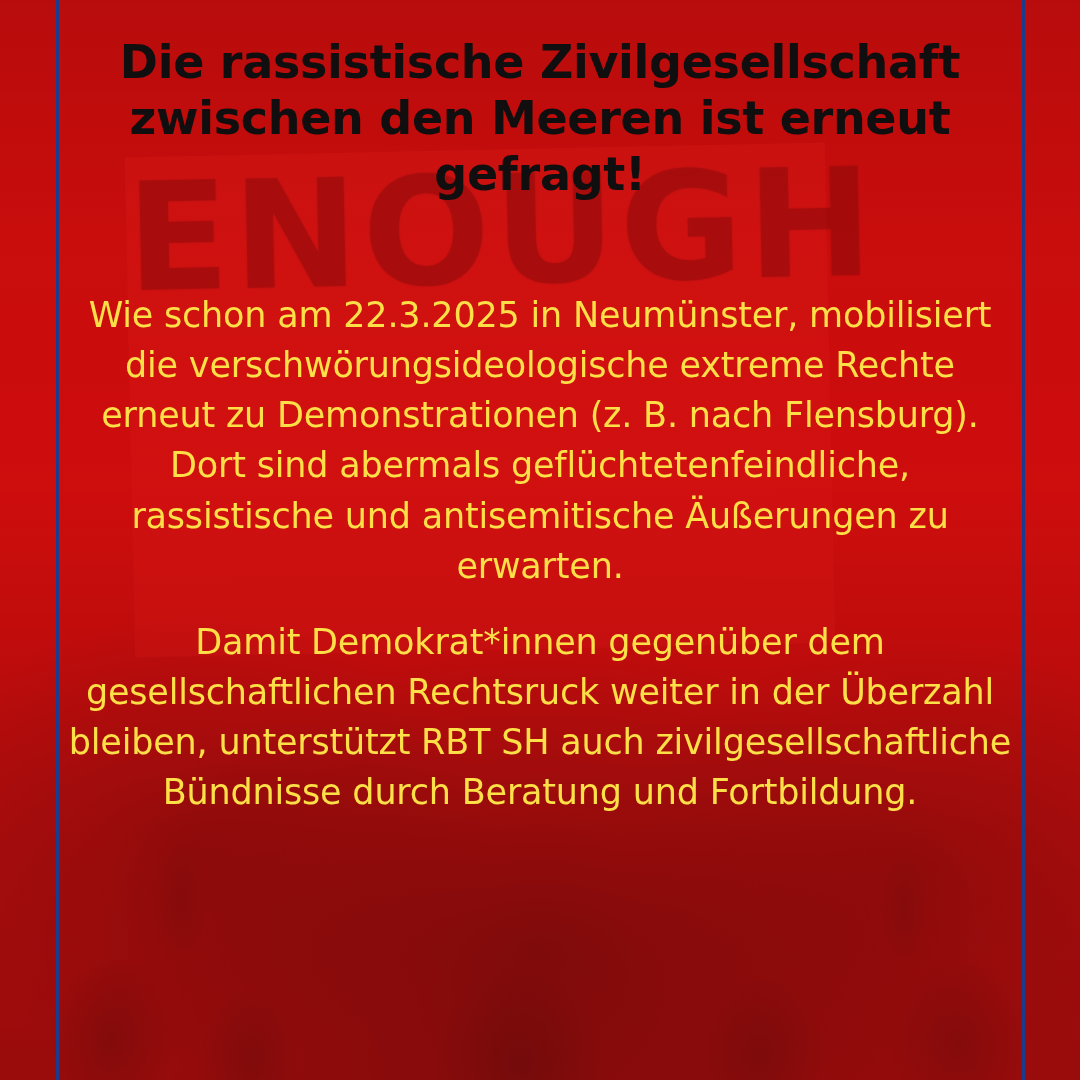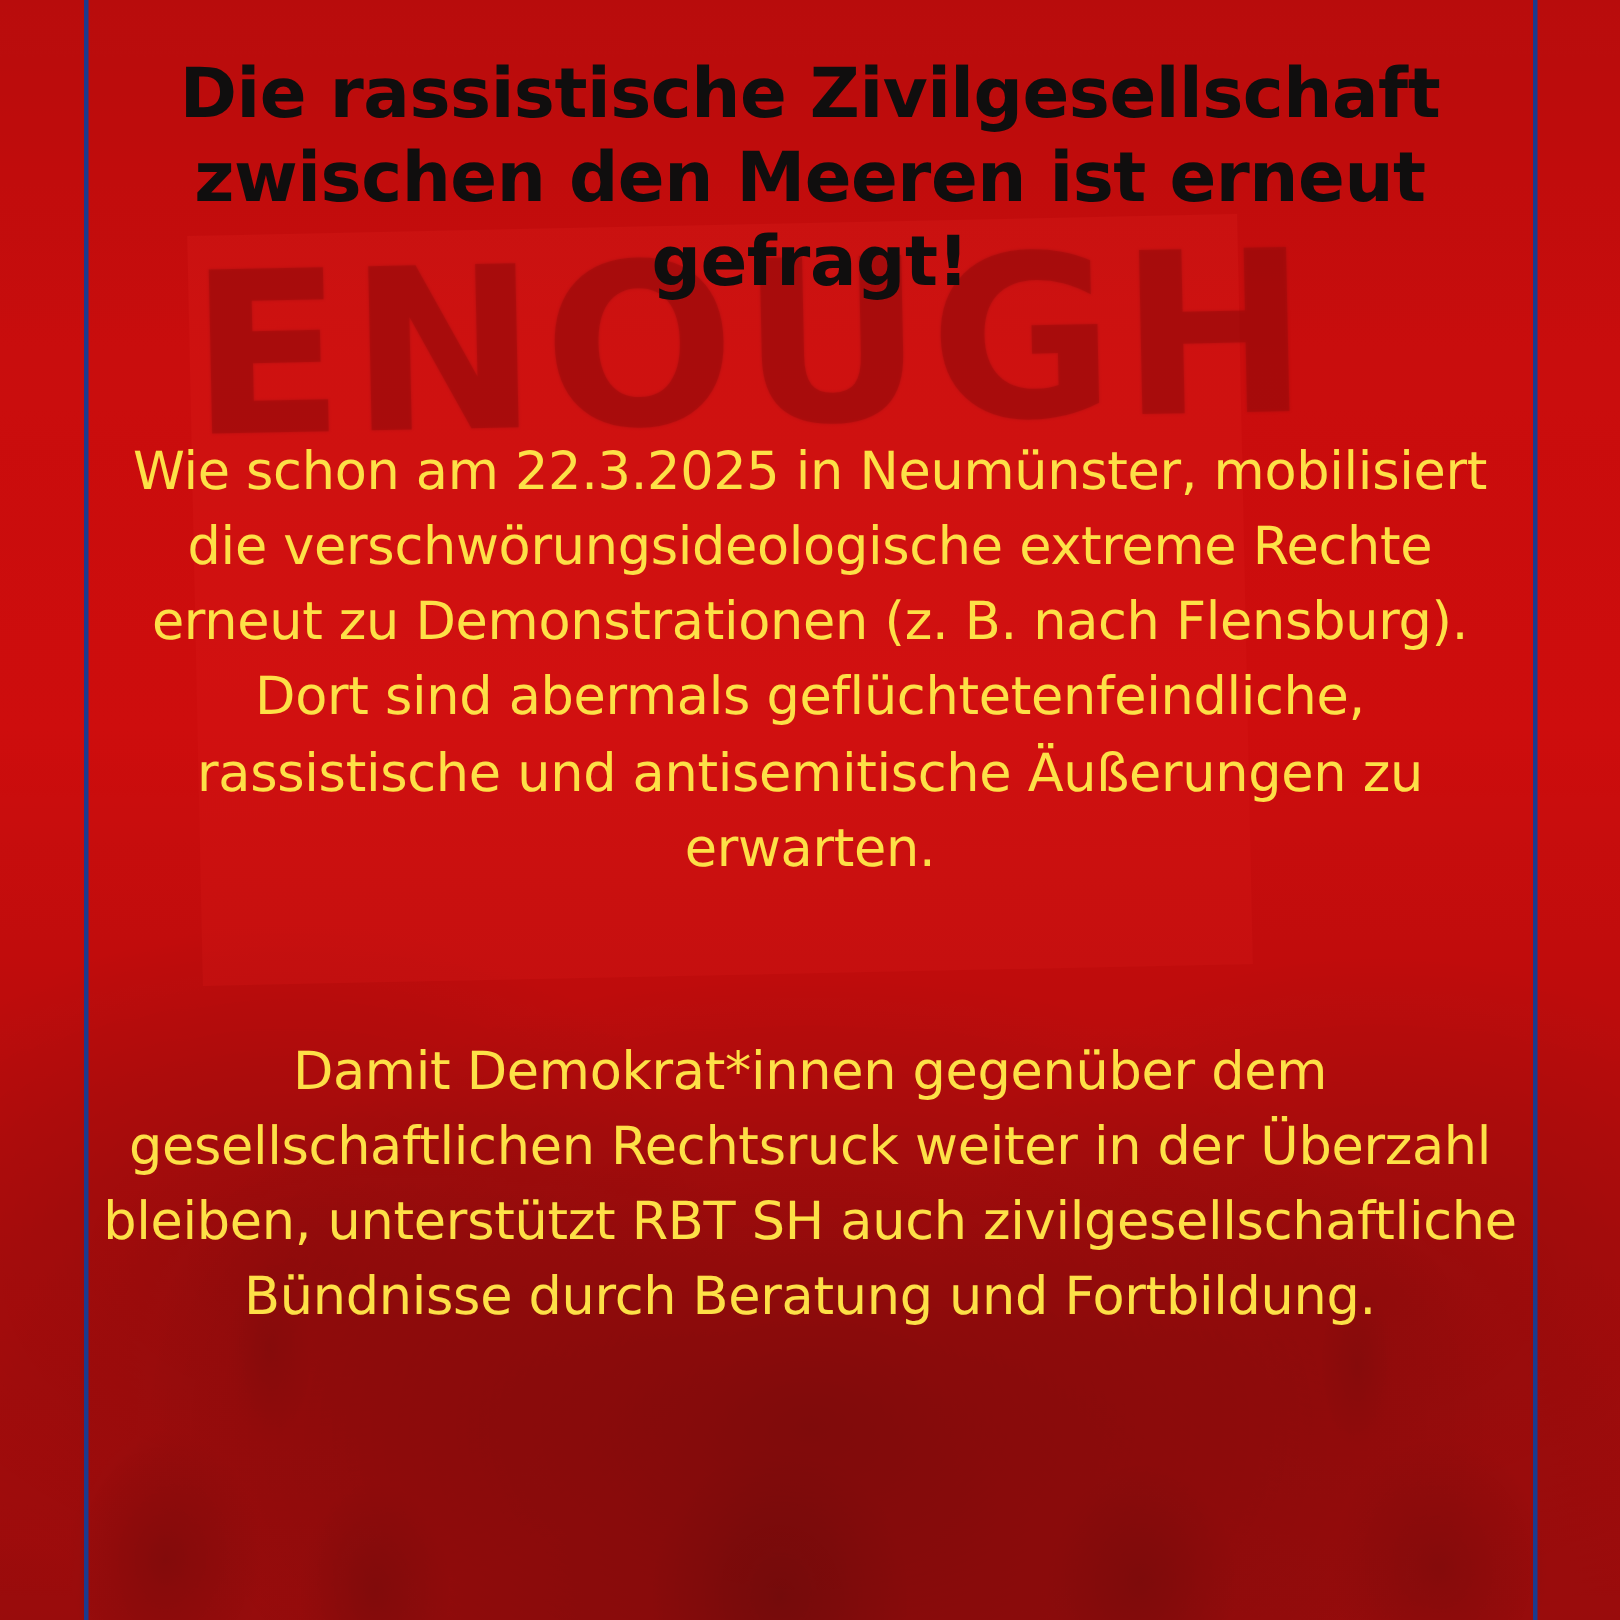--- a/index.html
+++ b/index.html
@@ -115,21 +115,21 @@
   .body-para {
     margin: 0 0 0 0;
     font-family: "DejaVu Sans", sans-serif;
     font-weight: 400;
     font-size: 35px;
     line-height: 1.43;
     color: #fde047;
     letter-spacing: -0.2px;
   }
   .para-1 { margin-top: 88px; }
-  .para-2 { margin-top: 99px; }
+  .para-2 { margin-top: 26px; }
 
   
   .logo {
     position: absolute;
     right: 72px;
     bottom: 6px;
     width: 250px;
     height: 120px;
   }
   .logo svg { display: block; }

